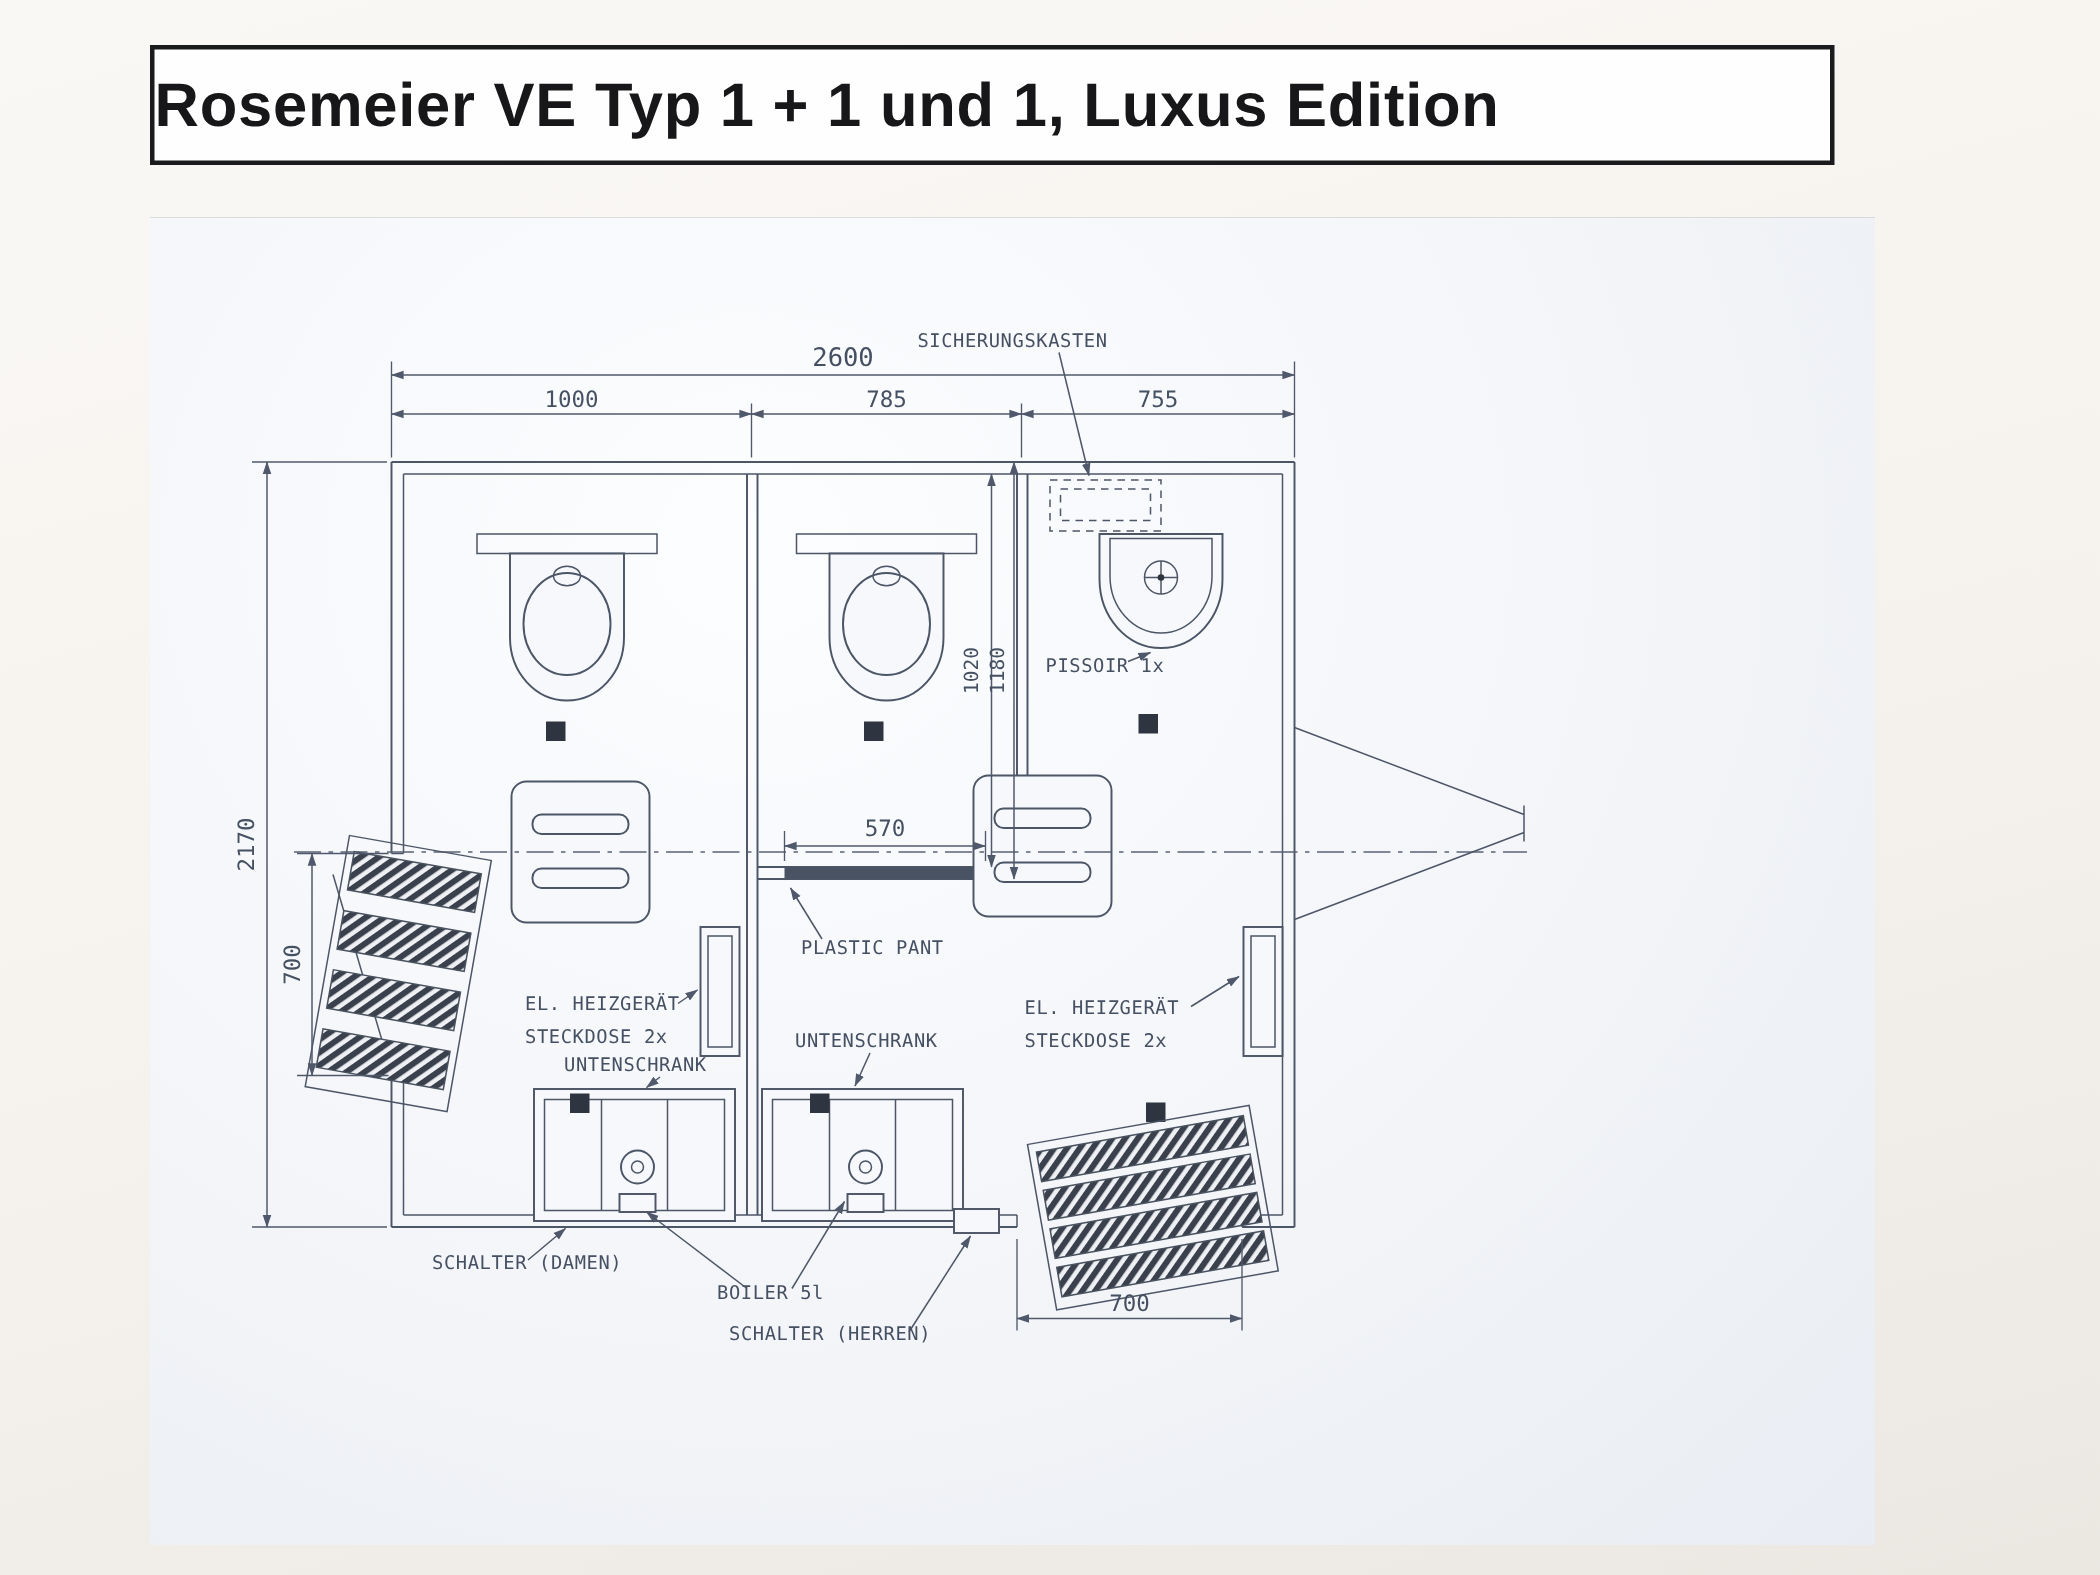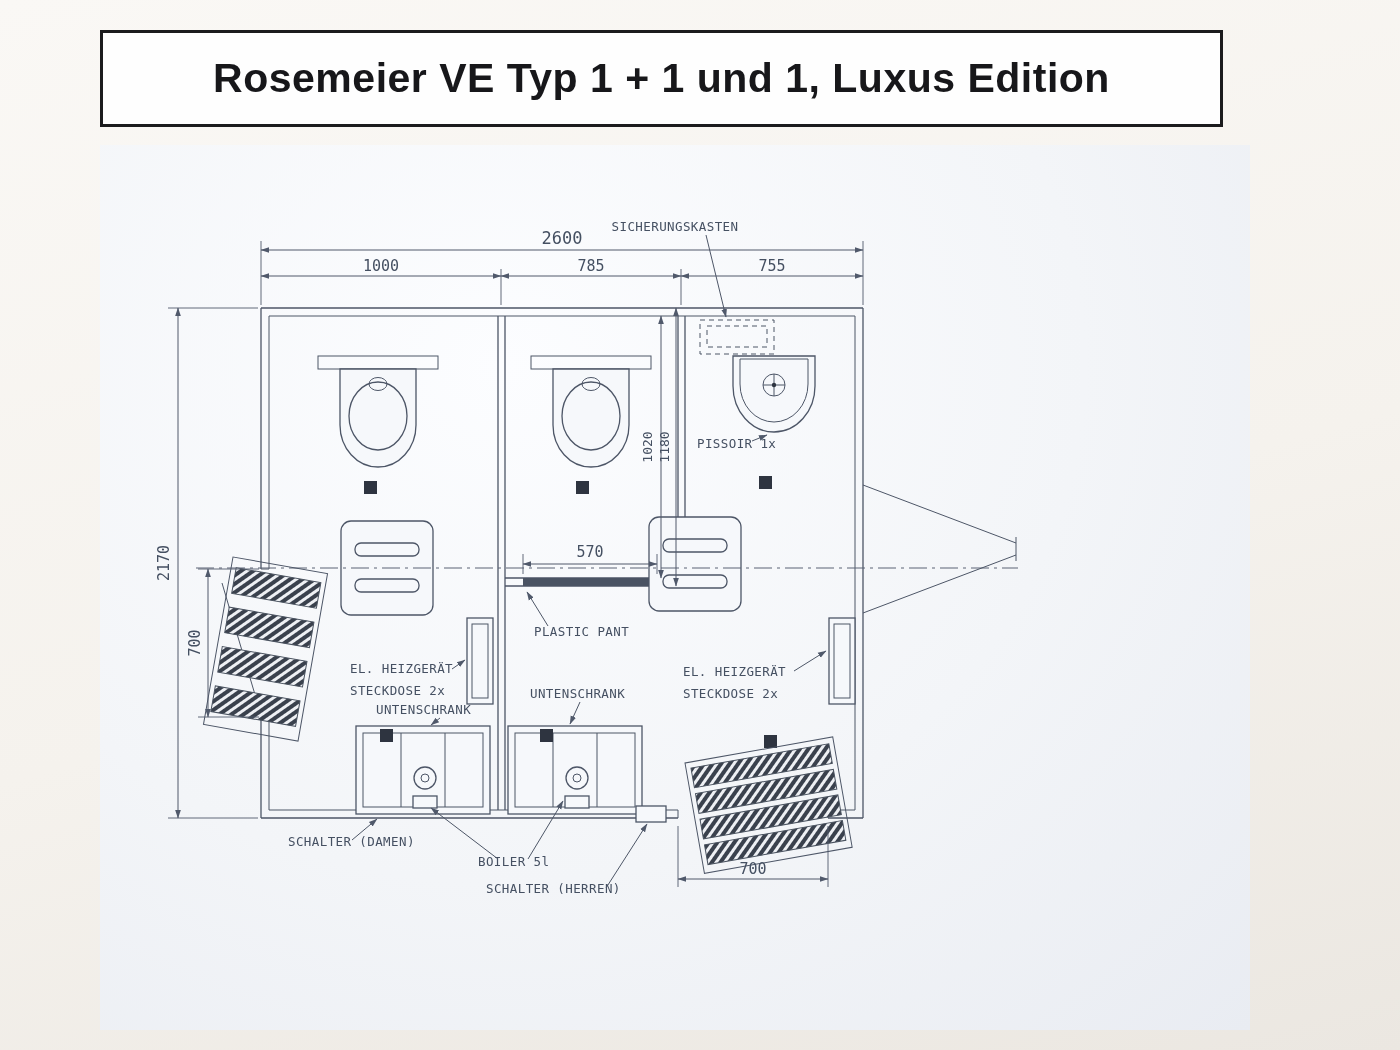--- a/index.html
+++ b/index.html
@@ -1,21 +1,21 @@
 <!DOCTYPE html>
 <html><head>
 <meta charset="utf-8">
 <style>
   html,body{margin:0;padding:0;background:#e9e6e1;}
   .page{position:relative;width:1400px;height:1050px;overflow:hidden;
         background:linear-gradient(165deg,#faf8f5 0%,#f5f2ed 55%,#ebe7e1 100%);
         font-family:"Liberation Sans",sans-serif;}
-  .title-box{position:absolute;left:100px;top:30px;width:1123px;height:97px;
+  .title-box{position:absolute;left:100px;top:30px;width:1123px;height:80px;
         background:#fefefe;border:3px solid #1b1b1d;box-sizing:border-box;
-        display:flex;align-items:center;justify-content:center;}
+        display:flex;align-items:center;}
   .title-box h1{margin:0;font-size:41px;font-weight:bold;color:#17171a;letter-spacing:.5px;}
   .frame{position:absolute;left:100px;top:145px;width:1150px;height:885px;
         background:#8c8c8c;box-sizing:border-box;
         box-shadow:inset 0 0 8px rgba(0,0,0,.28);}
   .paper{width:100%;height:100%;position:relative;
         background:radial-gradient(ellipse at 35% 25%,#fcfdff 0%,#f3f5f8 55%,#e9ecf2 100%);}
   svg{display:block;}
   .ln{stroke:#4d5667;stroke-width:1.3;fill:none}
   .lnf{stroke:#4d5667;stroke-width:1.3;fill:#f6f8fb}
   .thin{stroke:#4d5667;stroke-width:1;fill:none}

